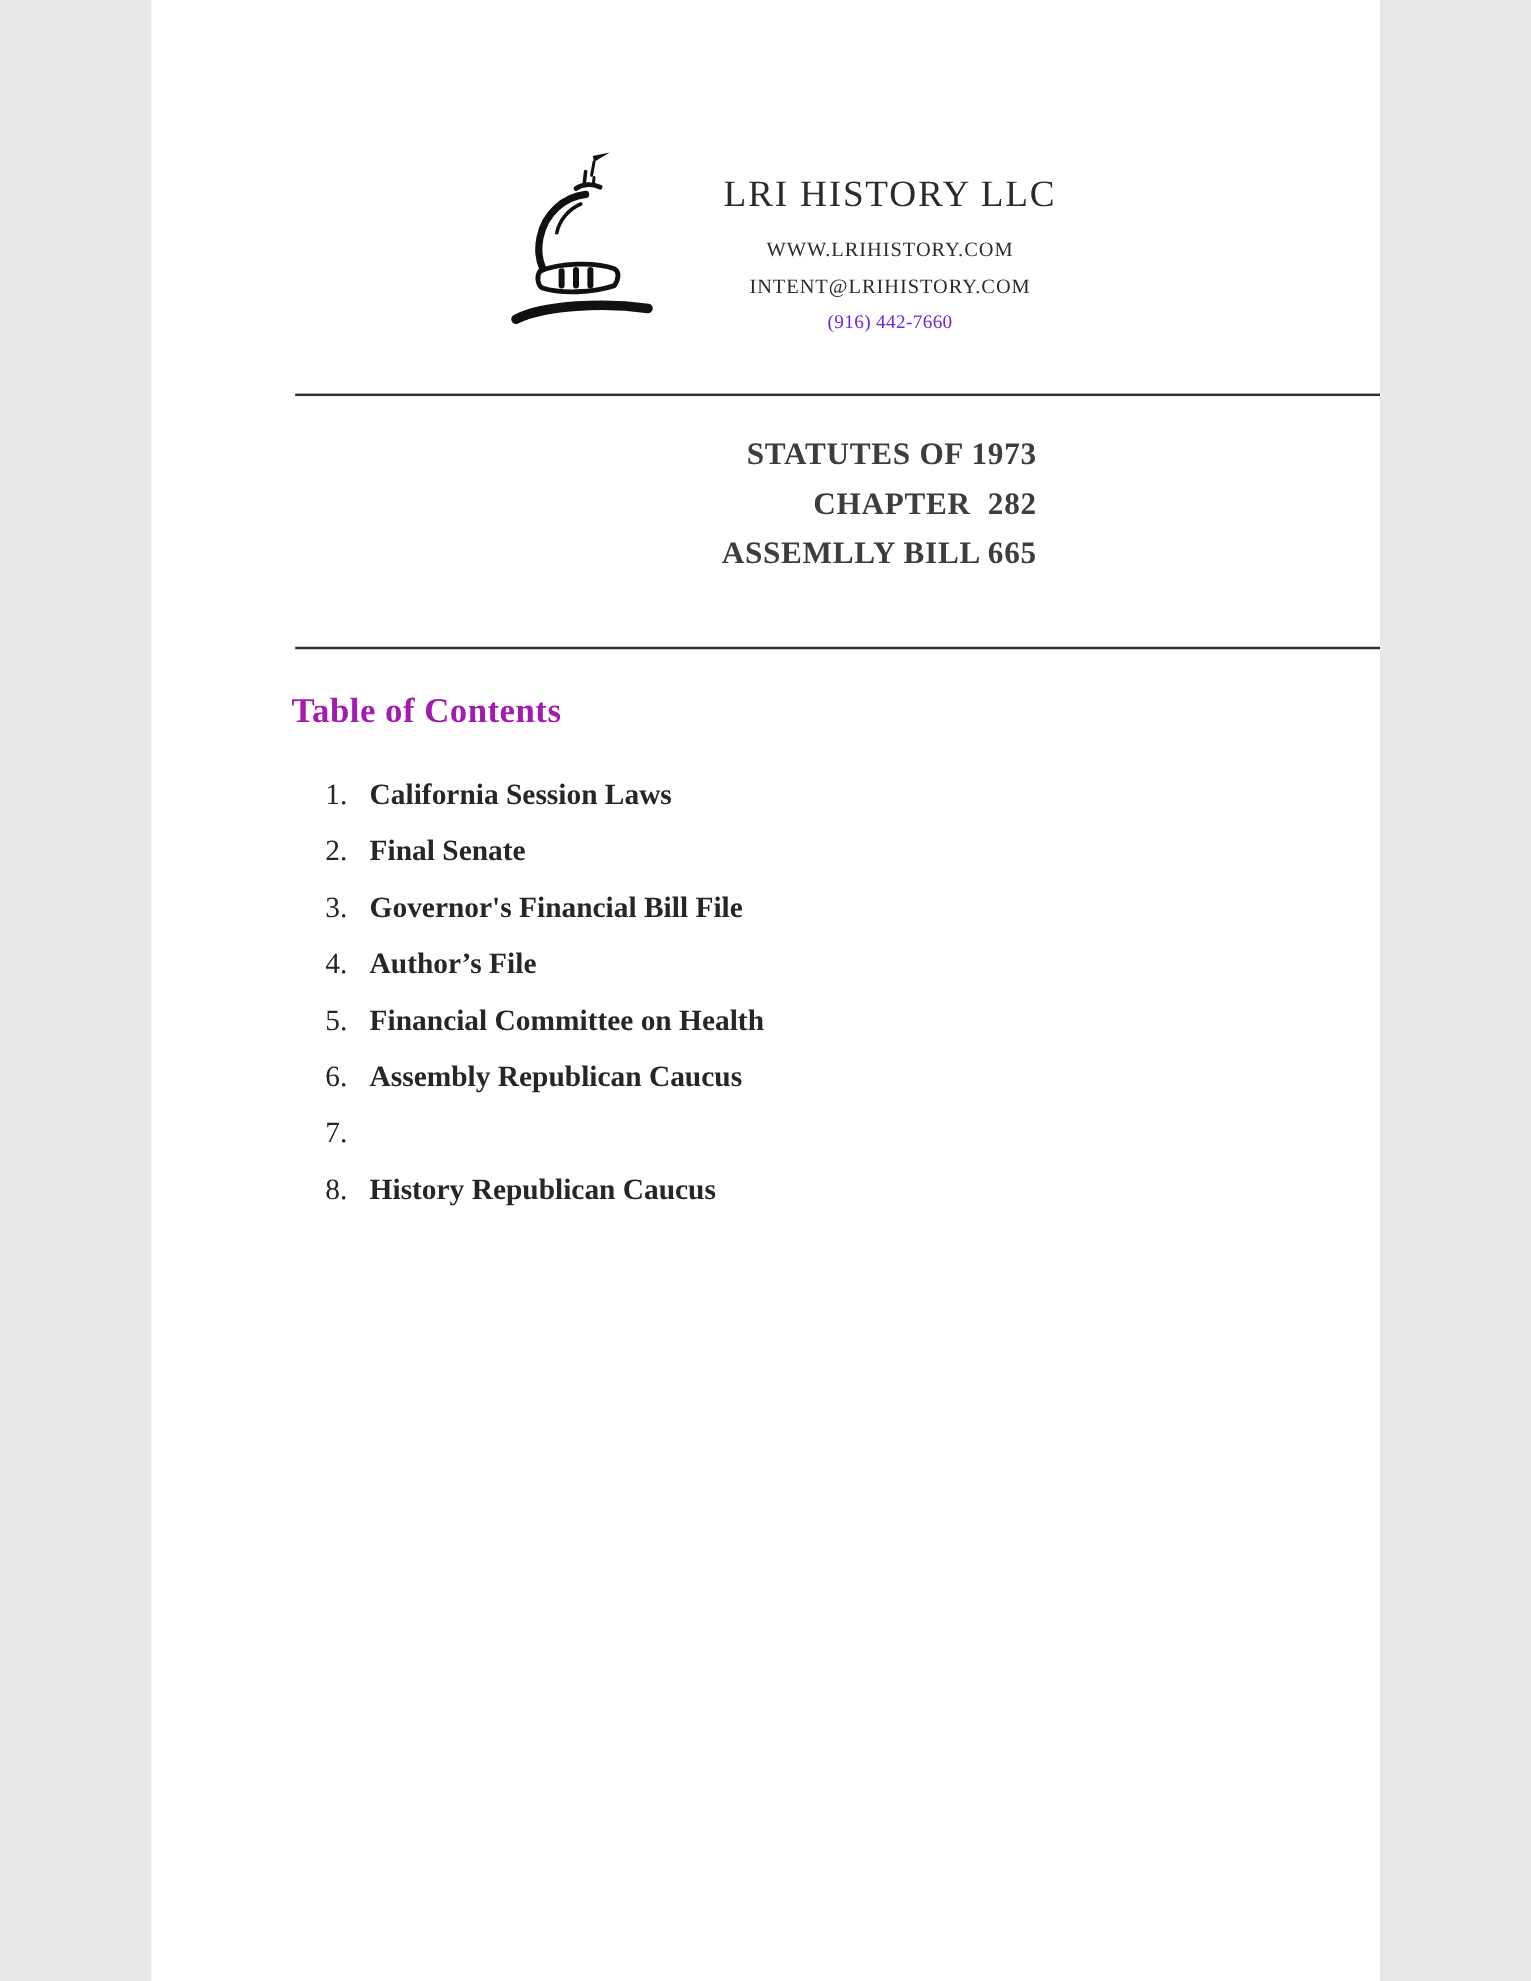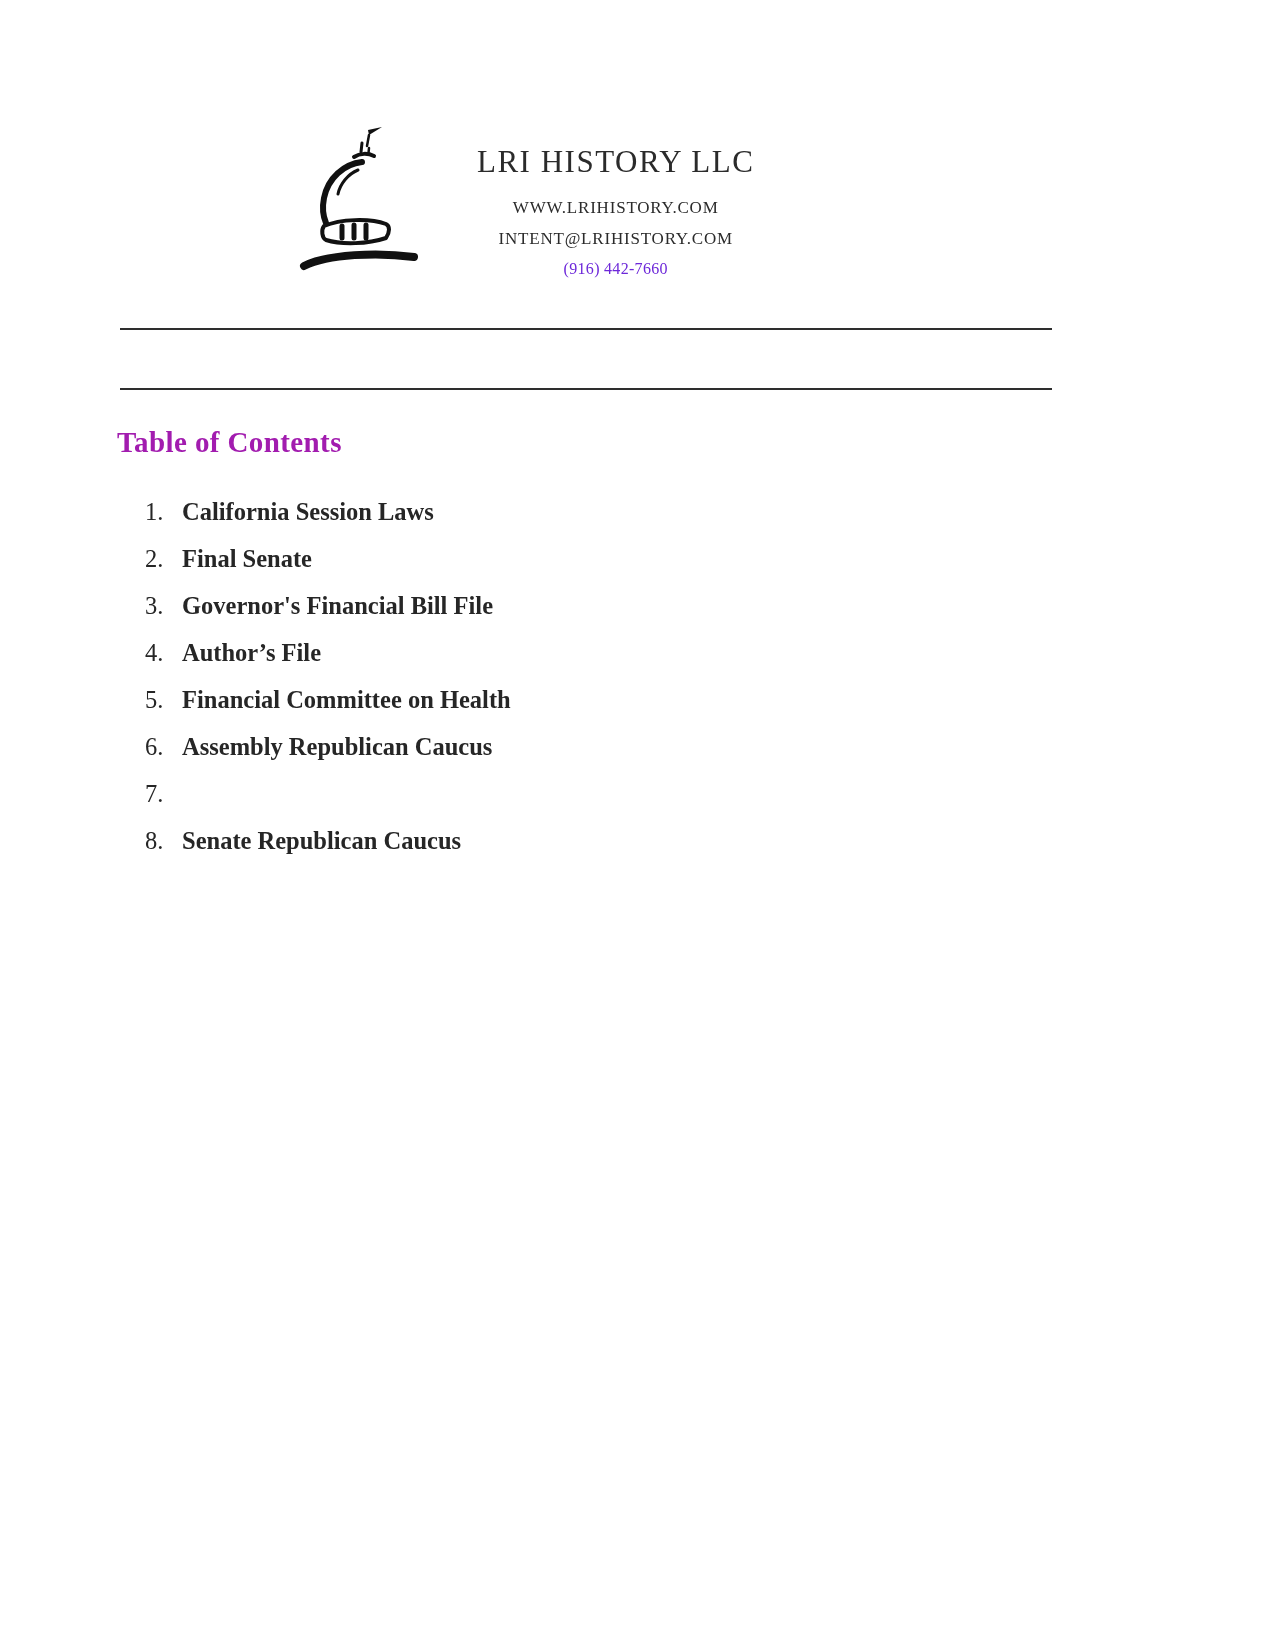--- a/index.html
+++ b/index.html
@@ -2,21 +2,21 @@
 <html><head>
 <meta charset="utf-8">
 <style>
   html, body {
     margin: 0;
     padding: 0;
     background: #e8e8e8;
   }
   .page {
     position: relative;
-    width: 1276px;
+    width: 1024px;
     height: 1651px;
     margin: 0 auto;
     background: #ffffff;
     font-family: "Liberation Serif", "DejaVu Serif", serif;
     color: #222222;
     overflow: hidden;
   }
 
   
   .header {
@@ -151,20 +151,25 @@
     <div class="org-block">
       <div class="org-name">LRI HISTORY LLC</div>
       <div class="org-contact">WWW.LRIHISTORY.COM</div>
       <div class="org-contact">INTENT@LRIHISTORY.COM</div>
       <div class="org-phone">(916) 442-7660</div>
     </div>
   </div>
 
   <hr class="rule rule-top">
 
+  <div class="title-block">
+    <div class="title-line">STATUTES OF 1973</div>
+    <div class="title-line">CHAPTER  282</div>
+    <div class="title-line">ASSEMLLY BILL 665</div>
+  </div>
 
   <hr class="rule rule-mid">
 
   <h2 class="toc-heading">Table of Contents</h2>
 
   <ol class="toc-list">
     <li class="toc-item">
       <span class="toc-num">1.</span>
       <span class="toc-label">California Session Laws</span>
     </li>
@@ -186,17 +191,17 @@
     </li>
     <li class="toc-item">
       <span class="toc-num">6.</span>
       <span class="toc-label">Assembly Republican Caucus</span>
     </li>
     <li class="toc-item">
       <span class="toc-num">7.</span>
     </li>
     <li class="toc-item">
       <span class="toc-num">8.</span>
-      <span class="toc-label">Senate Republican Caucus</span>
+      <span class="toc-label">History Republican Caucus</span>
     </li>
   </ol>
 
 </div>
 
 </body></html>

